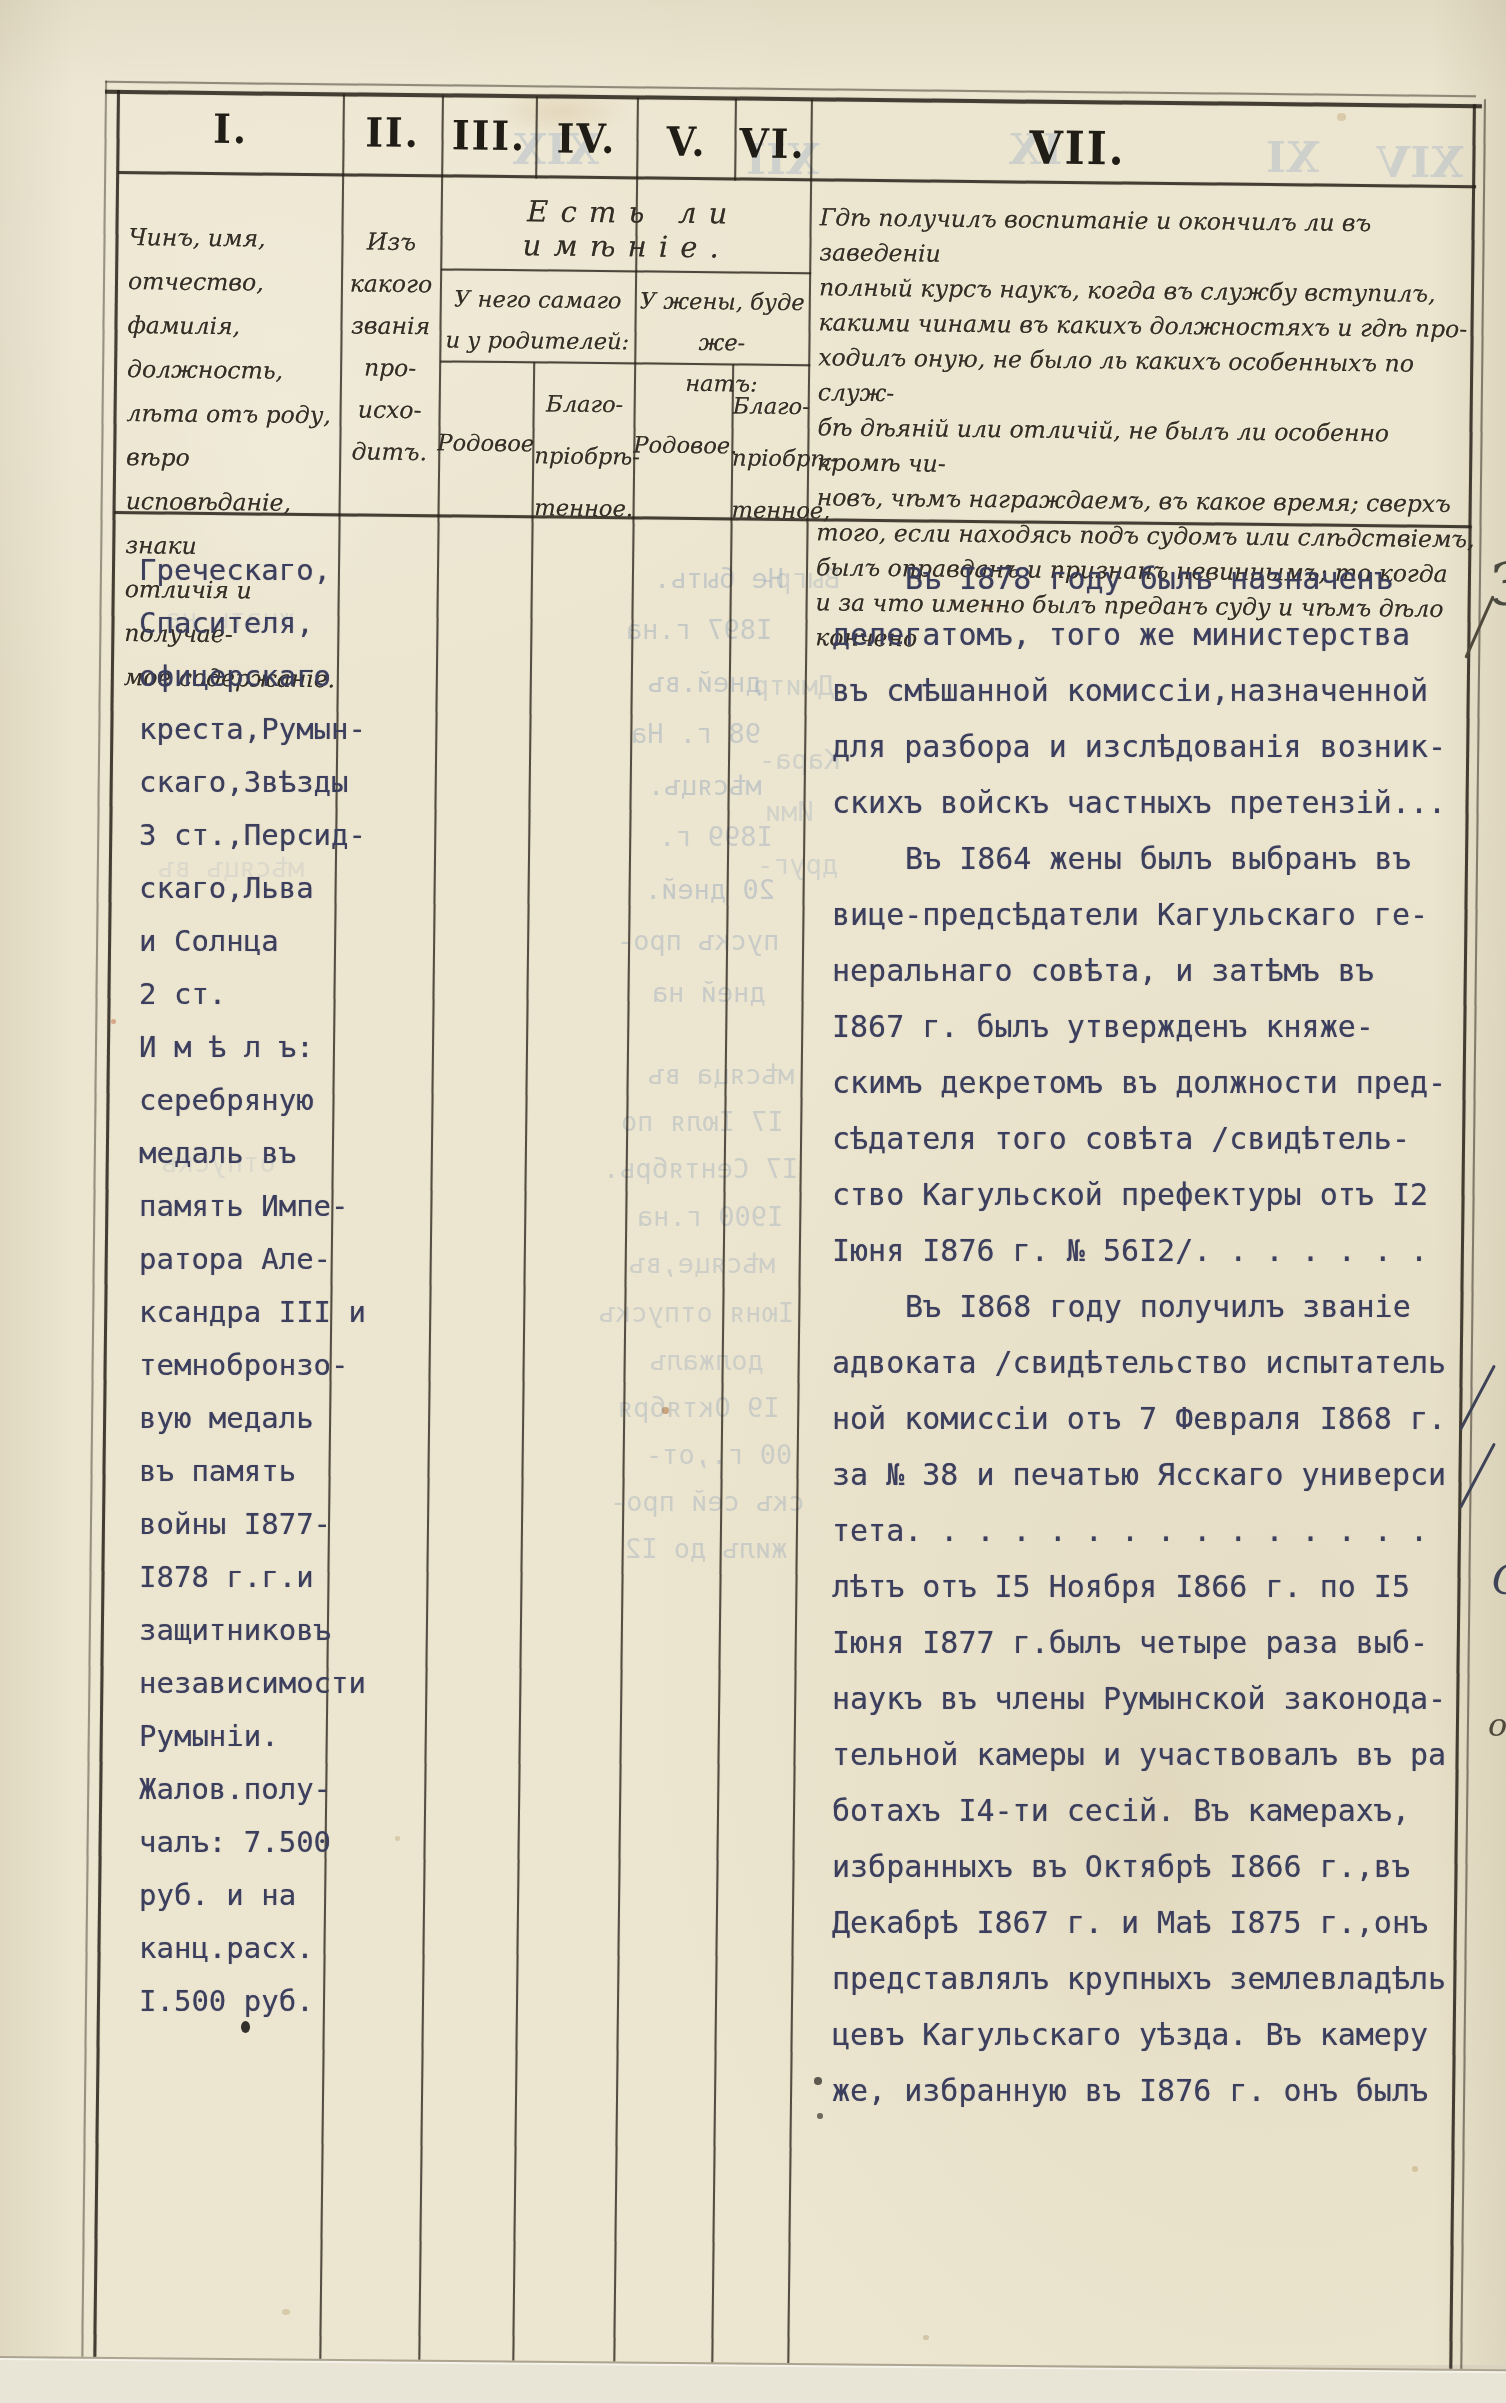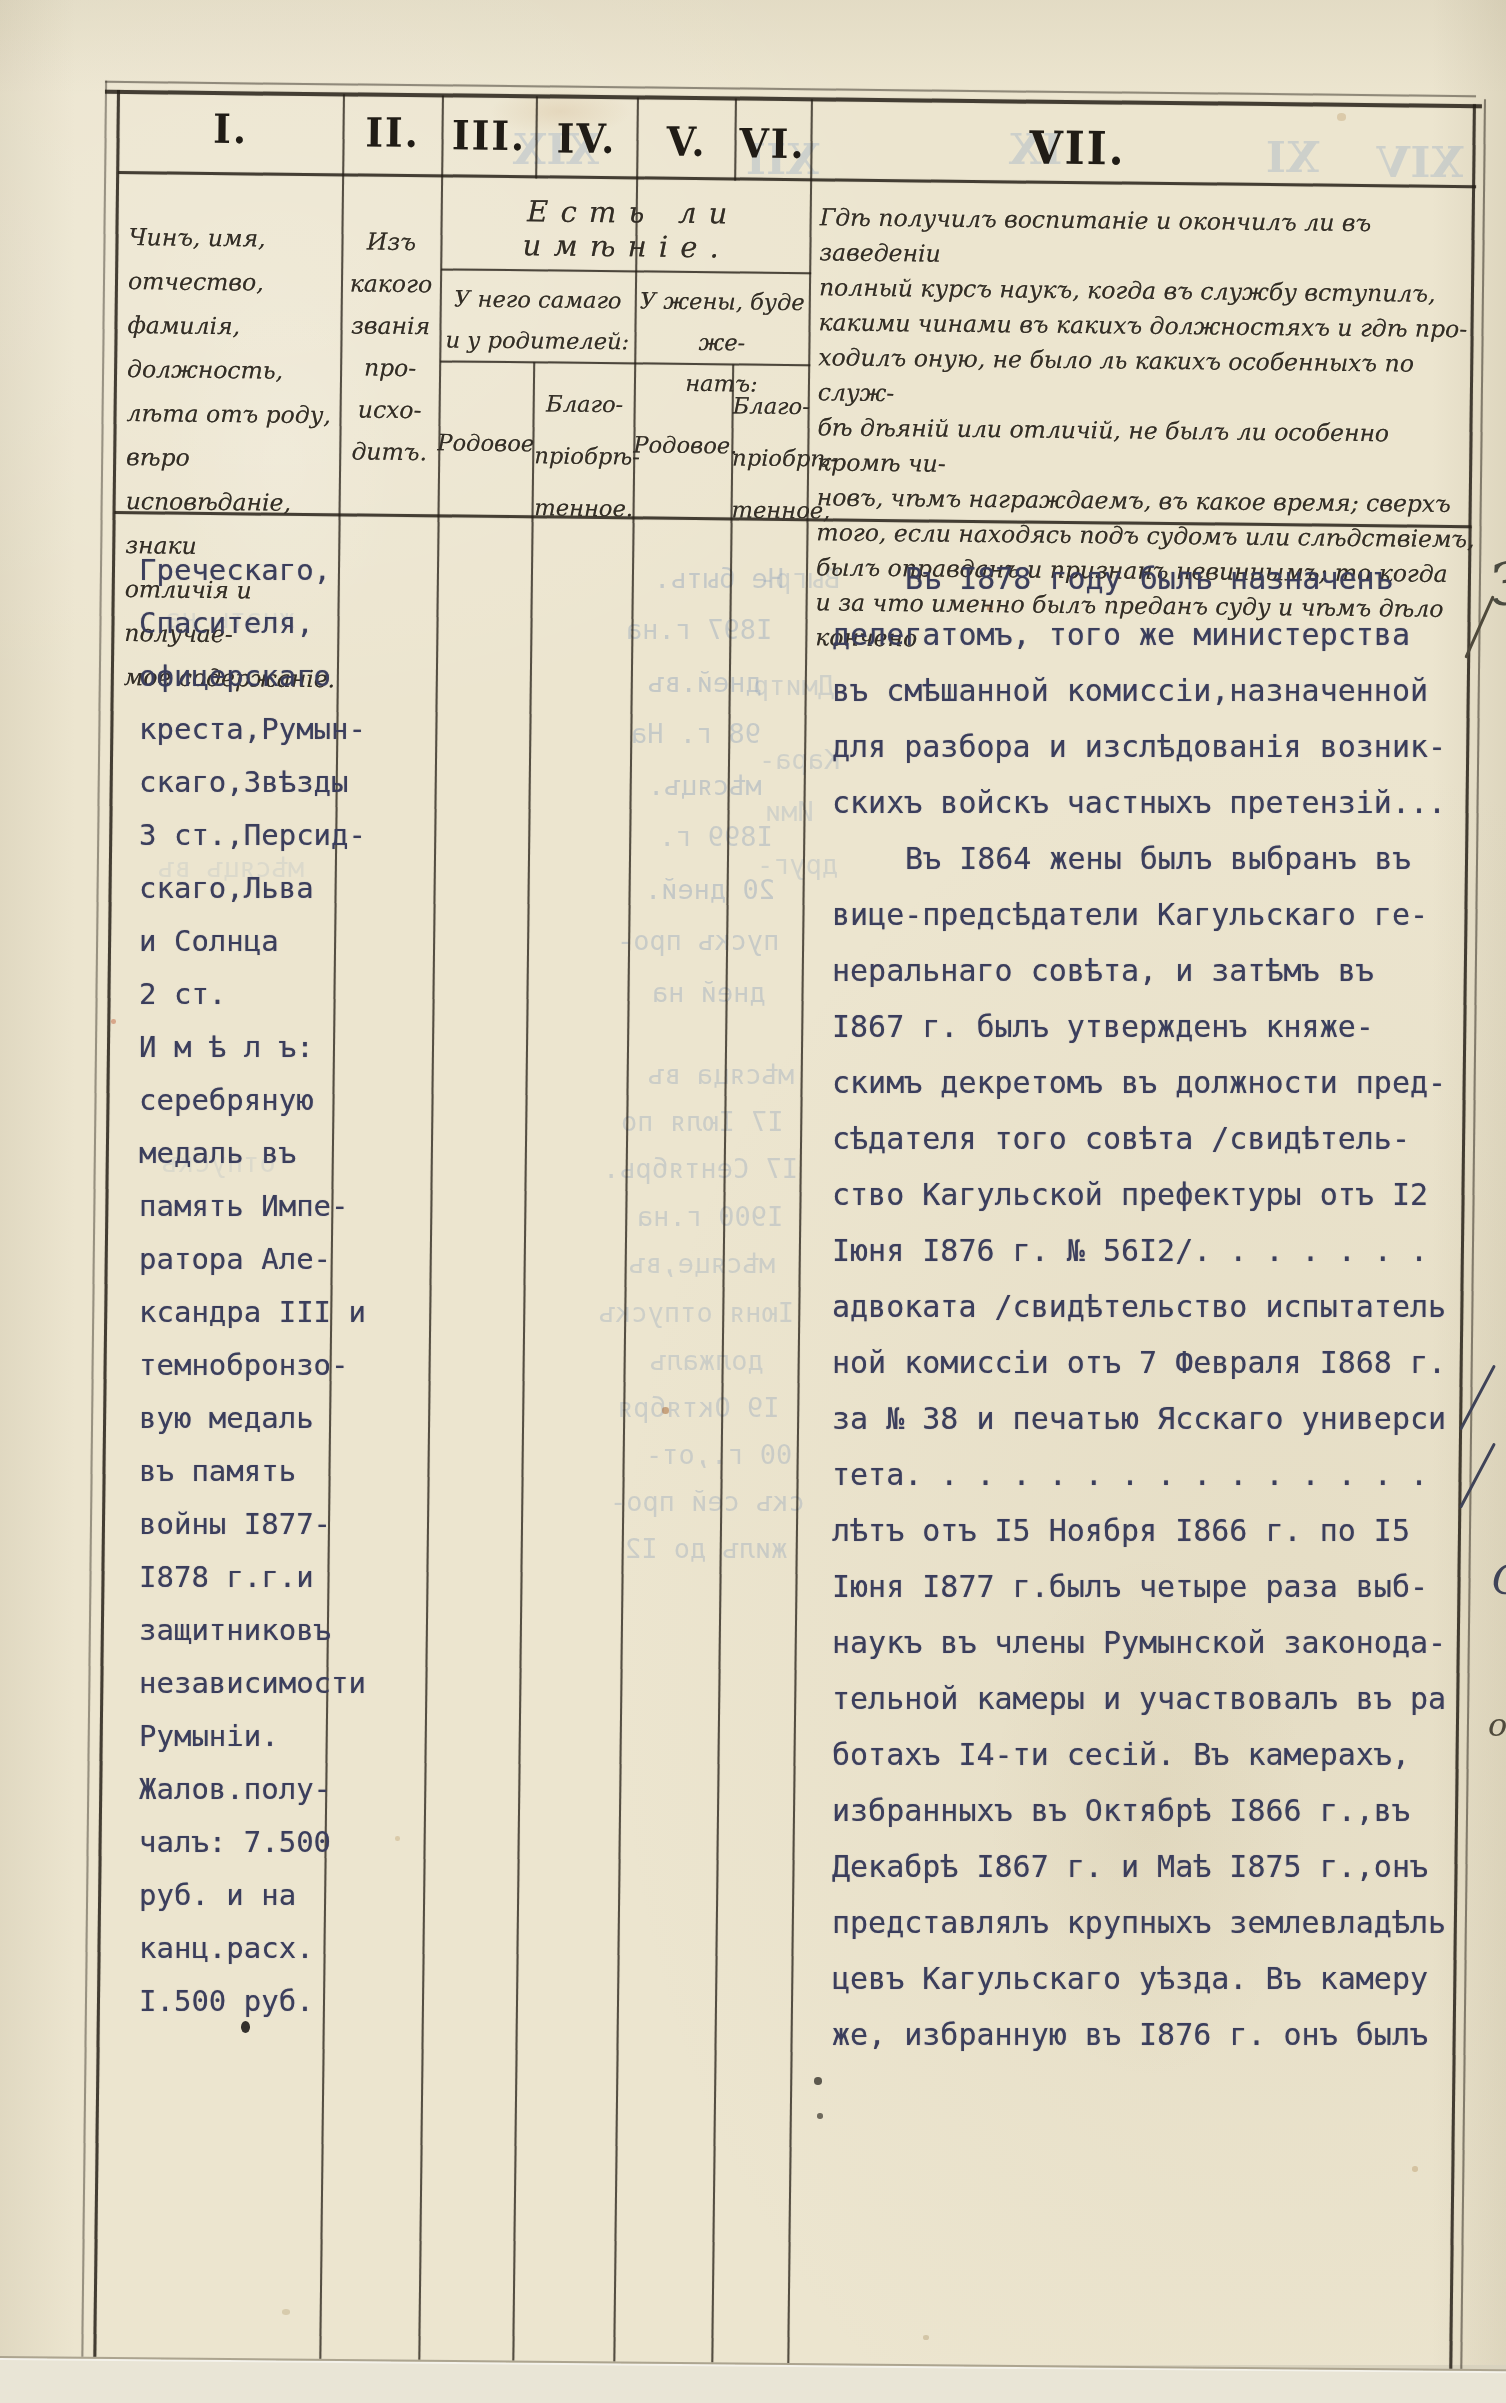--- a/index.html
+++ b/index.html
@@ -231,20 +231,21 @@
     <div class="tl">для разбора и изслѣдованія возник-</div>
     <div class="tl">скихъ войскъ частныхъ претензій...</div>
     <div class="tl indent">Въ I864 жены былъ выбранъ въ</div>
     <div class="tl">вице-предсѣдатели Кагульскаго ге-</div>
     <div class="tl">неральнаго совѣта, и затѣмъ въ</div>
     <div class="tl">I867 г. былъ утвержденъ княже-</div>
     <div class="tl">скимъ декретомъ въ должности пред-</div>
     <div class="tl">сѣдателя того совѣта /свидѣтель-</div>
     <div class="tl">ство Кагульской префектуры отъ I2</div>
     <div class="tl">Іюня I876 г. № 56I2/. . . . . . .</div>
+    <div class="tl indent">Въ I868 году получилъ званіе</div>
     <div class="tl">адвоката /свидѣтельство испытатель</div>
     <div class="tl">ной комиссіи отъ 7 Февраля I868 г.</div>
     <div class="tl">за № 38 и печатью Ясскаго универси</div>
     <div class="tl">тета. . . . . . . . . . . . . . .</div>
     <div class="tl">лѣтъ отъ I5 Ноября I866 г. по I5</div>
     <div class="tl">Іюня I877 г.былъ четыре раза выб-</div>
     <div class="tl">наукъ въ члены Румынской законода-</div>
     <div class="tl">тельной камеры и участвовалъ въ ра</div>
     <div class="tl">ботахъ I4-ти сесій. Въ камерахъ,</div>
     <div class="tl">избранныхъ въ Октябрѣ I866 г.,въ</div>

